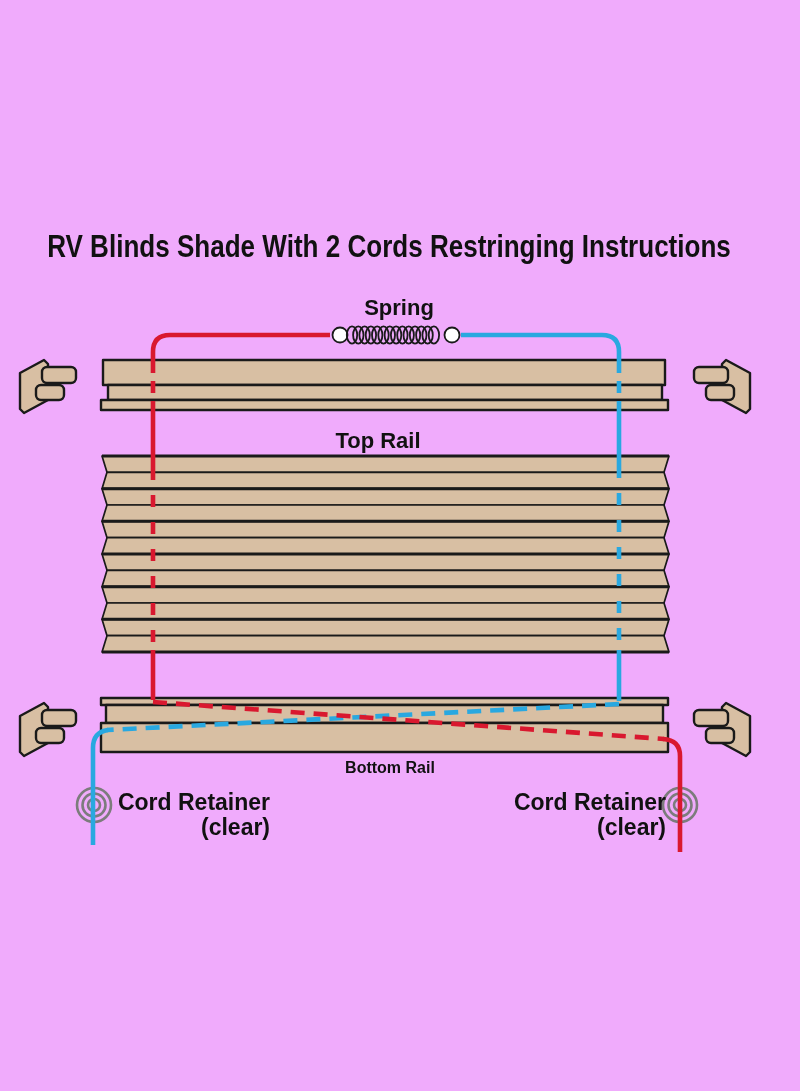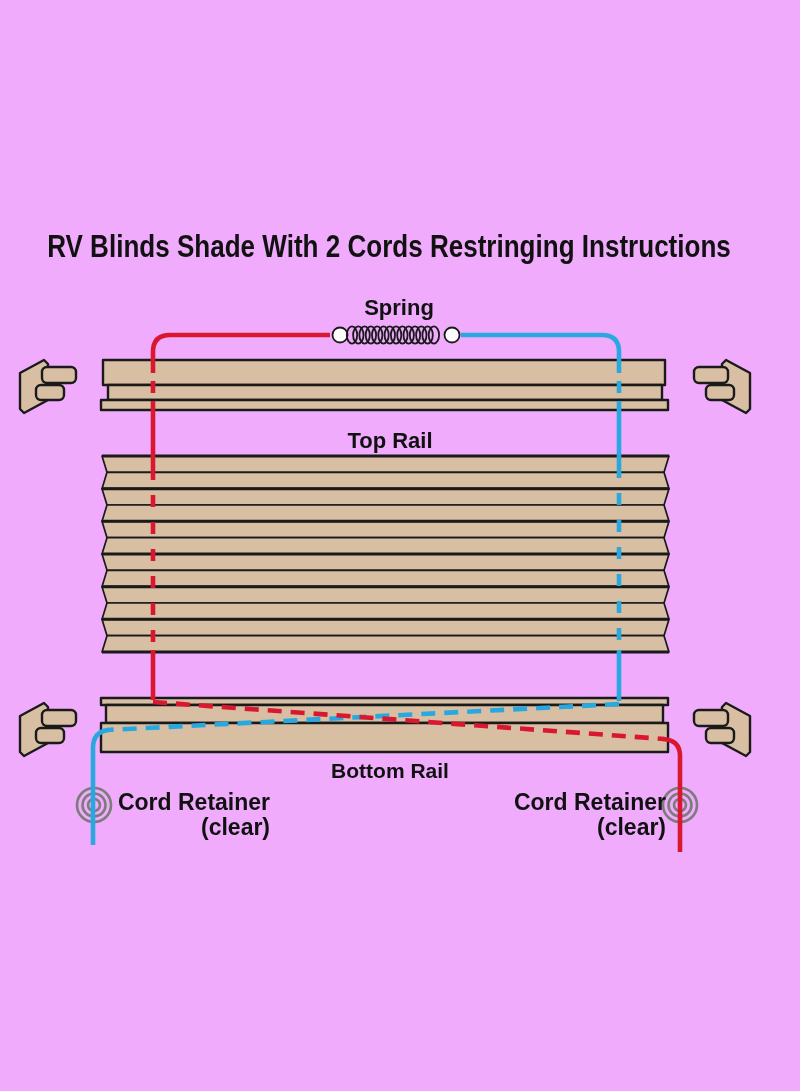--- a/index.html
+++ b/index.html
@@ -7,22 +7,22 @@
     position:relative;width:800px;height:1091px;background:#f0abfc;overflow:hidden;
     font-family:"Liberation Sans","DejaVu Sans",sans-serif;color:#111;
   }
   .stage svg{position:absolute;left:0;top:0;}
   .lbl{position:absolute;font-weight:bold;color:#111;white-space:nowrap;}
   .title{
     left:389px;top:229px;font-size:31px;letter-spacing:0px;
     transform:translateX(-50%) scaleX(0.84);transform-origin:center top;
   }
   .spring-lbl{left:399px;top:295px;font-size:22px;transform:translateX(-50%);}
-  .toprail-lbl{left:390px;top:428px;font-size:22px;transform:translateX(-50%);}
-  .bottomrail-lbl{left:390px;top:759px;font-size:21px;transform:translateX(-50%);}
+  .toprail-lbl{left:378px;top:428px;font-size:22px;transform:translateX(-50%);}
+  .bottomrail-lbl{left:390px;top:759px;font-size:16px;transform:translateX(-50%);}
   .retainer-lbl{top:790px;font-size:23px;line-height:25px;text-align:right;transform:translateX(-50%);}
   .retainer-left{left:194px;}
   .retainer-right{left:590px;}
 
   .tan{fill:var(--rail-tan,#D8BFA3);stroke:var(--outline-black,#1a1a1a);stroke-width:2.4;stroke-linejoin:round;}
   .pleat{fill:var(--rail-tan,#D8BFA3);stroke:var(--outline-black,#1a1a1a);stroke-width:1.7;stroke-linejoin:round;}
   .foldline{stroke:var(--outline-black,#1a1a1a);stroke-width:3;}
   .coil{fill:none;stroke:var(--outline-black,#1a1a1a);stroke-width:1.8;}
   .coil-end{fill:#ffffff;stroke:var(--outline-black,#1a1a1a);stroke-width:1.8;}
   .cord-red{fill:none;stroke:var(--cord-red,#D9182F);stroke-width:4.6;}

